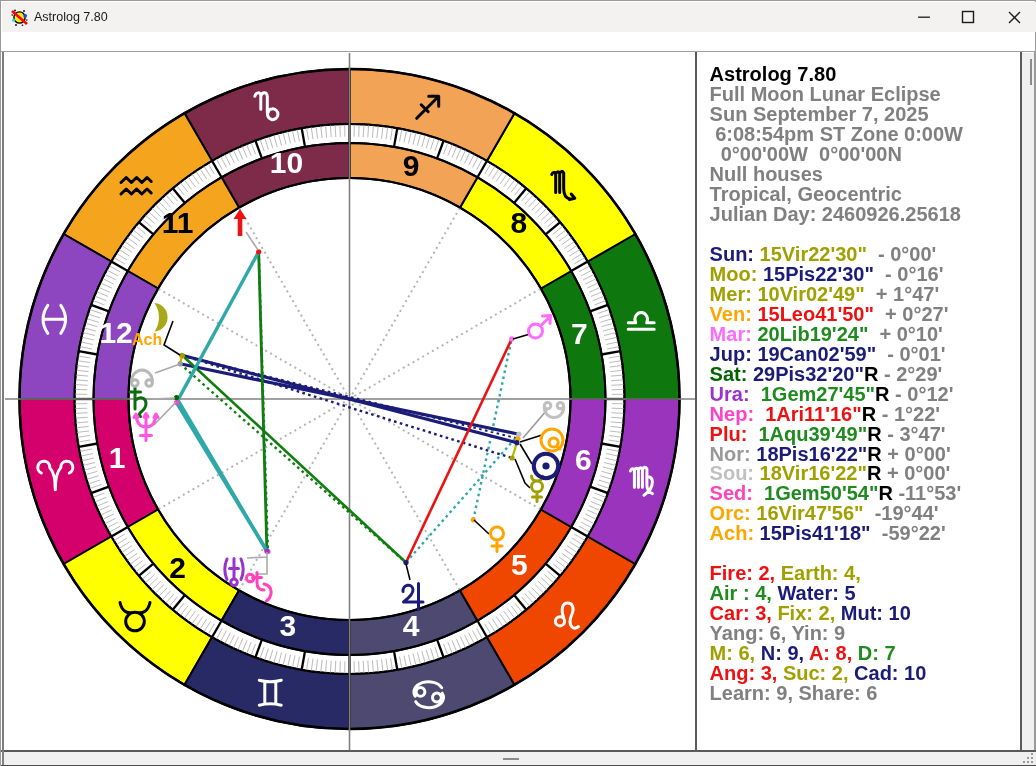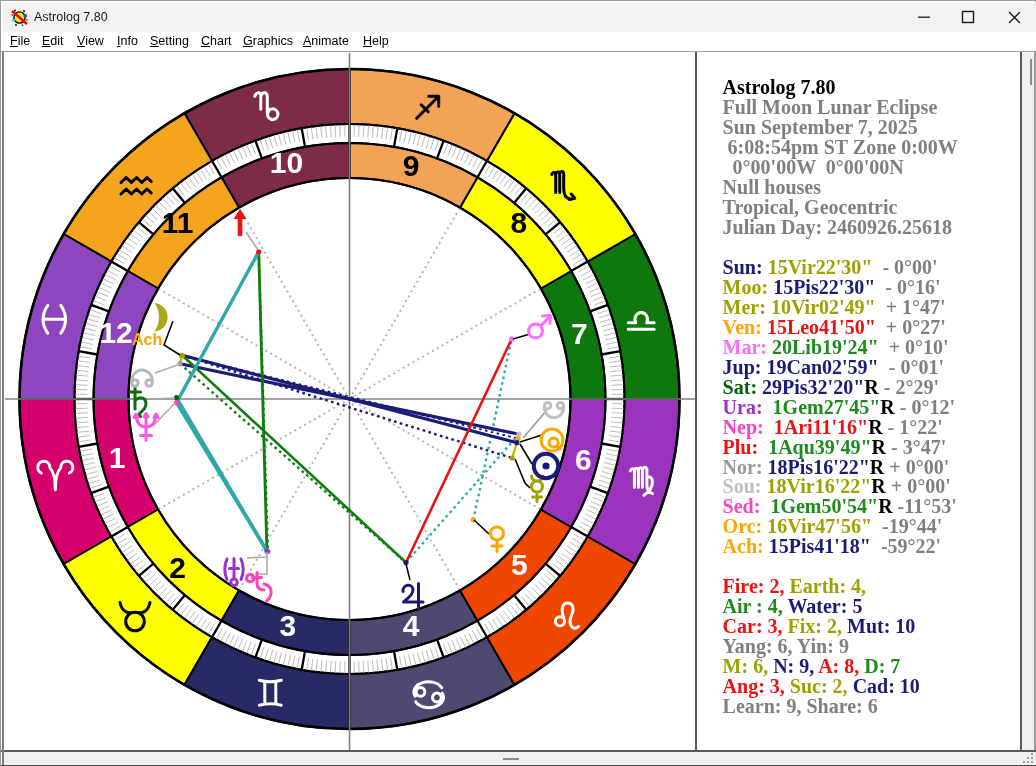--- a/index.html
+++ b/index.html
@@ -12,22 +12,22 @@
 .mi u{text-decoration:underline}
 #msep{position:absolute;left:0px;top:50px;width:1036px;height:1.4px;background:#a0a0a0}
 #divider{position:absolute;left:694px;top:51px;width:2px;height:698px;background:#5a5a5a}
 #rborder{position:absolute;left:1019px;top:51px;width:2px;height:698px;background:#5a5a5a}
 #bline{position:absolute;left:0px;top:749px;width:1036px;height:1.6px;background:#5a5a5a}
 #hscroll{position:absolute;left:1px;top:751px;width:1034px;height:13px;background:#f0f0f0}
 #hthumb{position:absolute;left:502px;top:756.5px;width:16px;height:2.4px;background:#8a8a8a}
 #vscroll{position:absolute;left:1021px;top:52px;width:14px;height:697px;background:#f0f0f0}
 #vthumb{position:absolute;left:1029px;top:58px;width:2.4px;height:26px;background:#8a8a8a}
 #bbar{position:absolute;left:0;top:764px;width:1036px;height:2px;background:#4a4a4a}
-#panel{position:absolute;left:708.6px;top:64.4px;font-family:Liberation Serif, serif;
-font-weight:bold;font-size:20px;line-height:19.95px;white-space:pre;margin:13px;letter-spacing:-0.0px}
+#panel{position:absolute;left:708.6px;top:64.4px;font-family:Liberation Sans, sans-serif;
+font-weight:bold;font-size:20px;line-height:19.95px;white-space:pre;margin:0;letter-spacing:-0.0px}
 </style></head><body>
 <div id="win">
 <div id="title">
 <svg id="ticon" viewBox="0 0 17 17">
         <circle cx="8.5" cy="8.5" r="5.6" fill="#f6f000" stroke="#000" stroke-width="1.4"></circle>
         <line x1="1" y1="2" x2="16" y2="15" stroke="#ff0000" stroke-width="2.6"></line>
         <circle cx="14.2" cy="6.8" r="1.9" fill="#1a46ff"></circle>
         <circle cx="2.6" cy="11.2" r="1.6" fill="#19d3ff"></circle>
         <circle cx="4" y="0" cy="1.5" r="0.9" fill="#000"></circle>
         <circle cx="13" cy="2" r="0.9" fill="#000"></circle>
@@ -36,31 +36,20 @@
         <circle cx="5" cy="16" r="0.9" fill="#000"></circle>
         <circle cx="11.5" cy="16.2" r="0.8" fill="#000"></circle>
       </svg>
 <div id="ttext">Astrolog 7.80</div>
 <svg style="position:absolute;left:910px;top:0" width="120" height="30" viewBox="0 0 120 30">
 <line x1="6" y1="15.2" x2="18" y2="15.2" stroke="#1a1a1a" stroke-width="1.3"></line>
 <rect x="50.5" y="9.5" width="11" height="11" fill="none" stroke="#1a1a1a" stroke-width="1.4"></rect>
 <line x1="97" y1="10" x2="108" y2="21" stroke="#1a1a1a" stroke-width="1.3"></line>
 <line x1="108" y1="10" x2="97" y2="21" stroke="#1a1a1a" stroke-width="1.3"></line>
 </svg>
-</div>
-<div id="menu">
-<span class="mi" style="left:8px"><u>F</u>ile</span>
-<span class="mi" style="left:40px"><u>E</u>dit</span>
-<span class="mi" style="left:75px"><u>V</u>iew</span>
-<span class="mi" style="left:115px"><u>I</u>nfo</span>
-<span class="mi" style="left:148px"><u>S</u>etting</span>
-<span class="mi" style="left:199px"><u>C</u>hart</span>
-<span class="mi" style="left:241px"><u>G</u>raphics</span>
-<span class="mi" style="left:301px"><u>A</u>nimate</span>
-<span class="mi" style="left:361px"><u>H</u>elp</span>
 </div>
 <div id="msep"></div>
 <svg width="692" height="698" viewBox="3 51 692 698" style="position:absolute;left:3px;top:51px">
 <path d="M 18.5,398.0 A 330.0,330.0 0 0 0 62.7,563.0 L 110.3,535.5 A 275.0,275.0 0 0 1 73.5,398.0 Z" fill="#d4006c" stroke="#000" stroke-width="2"></path>
 <path d="M 92.5,398.0 A 256.0,256.0 0 0 0 126.8,526.0 L 157.1,508.5 A 221.0,221.0 0 0 1 127.5,398.0 Z" fill="#d4006c" stroke="#000" stroke-width="2"></path>
 <path d="M 62.7,563.0 A 330.0,330.0 0 0 0 183.5,683.8 L 211.0,636.2 A 275.0,275.0 0 0 1 110.3,535.5 Z" fill="#ffff00" stroke="#000" stroke-width="2"></path>
 <path d="M 126.8,526.0 A 256.0,256.0 0 0 0 220.5,619.7 L 238.0,589.4 A 221.0,221.0 0 0 1 157.1,508.5 Z" fill="#ffff00" stroke="#000" stroke-width="2"></path>
 <path d="M 183.5,683.8 A 330.0,330.0 0 0 0 348.5,728.0 L 348.5,673.0 A 275.0,275.0 0 0 1 211.0,636.2 Z" fill="#272a64" stroke="#000" stroke-width="2"></path>
 <path d="M 220.5,619.7 A 256.0,256.0 0 0 0 348.5,654.0 L 348.5,619.0 A 221.0,221.0 0 0 1 238.0,589.4 Z" fill="#272a64" stroke="#000" stroke-width="2"></path>
 <path d="M 348.5,728.0 A 330.0,330.0 0 0 0 513.5,683.8 L 486.0,636.2 A 275.0,275.0 0 0 1 348.5,673.0 Z" fill="#4d4971" stroke="#000" stroke-width="2"></path>

